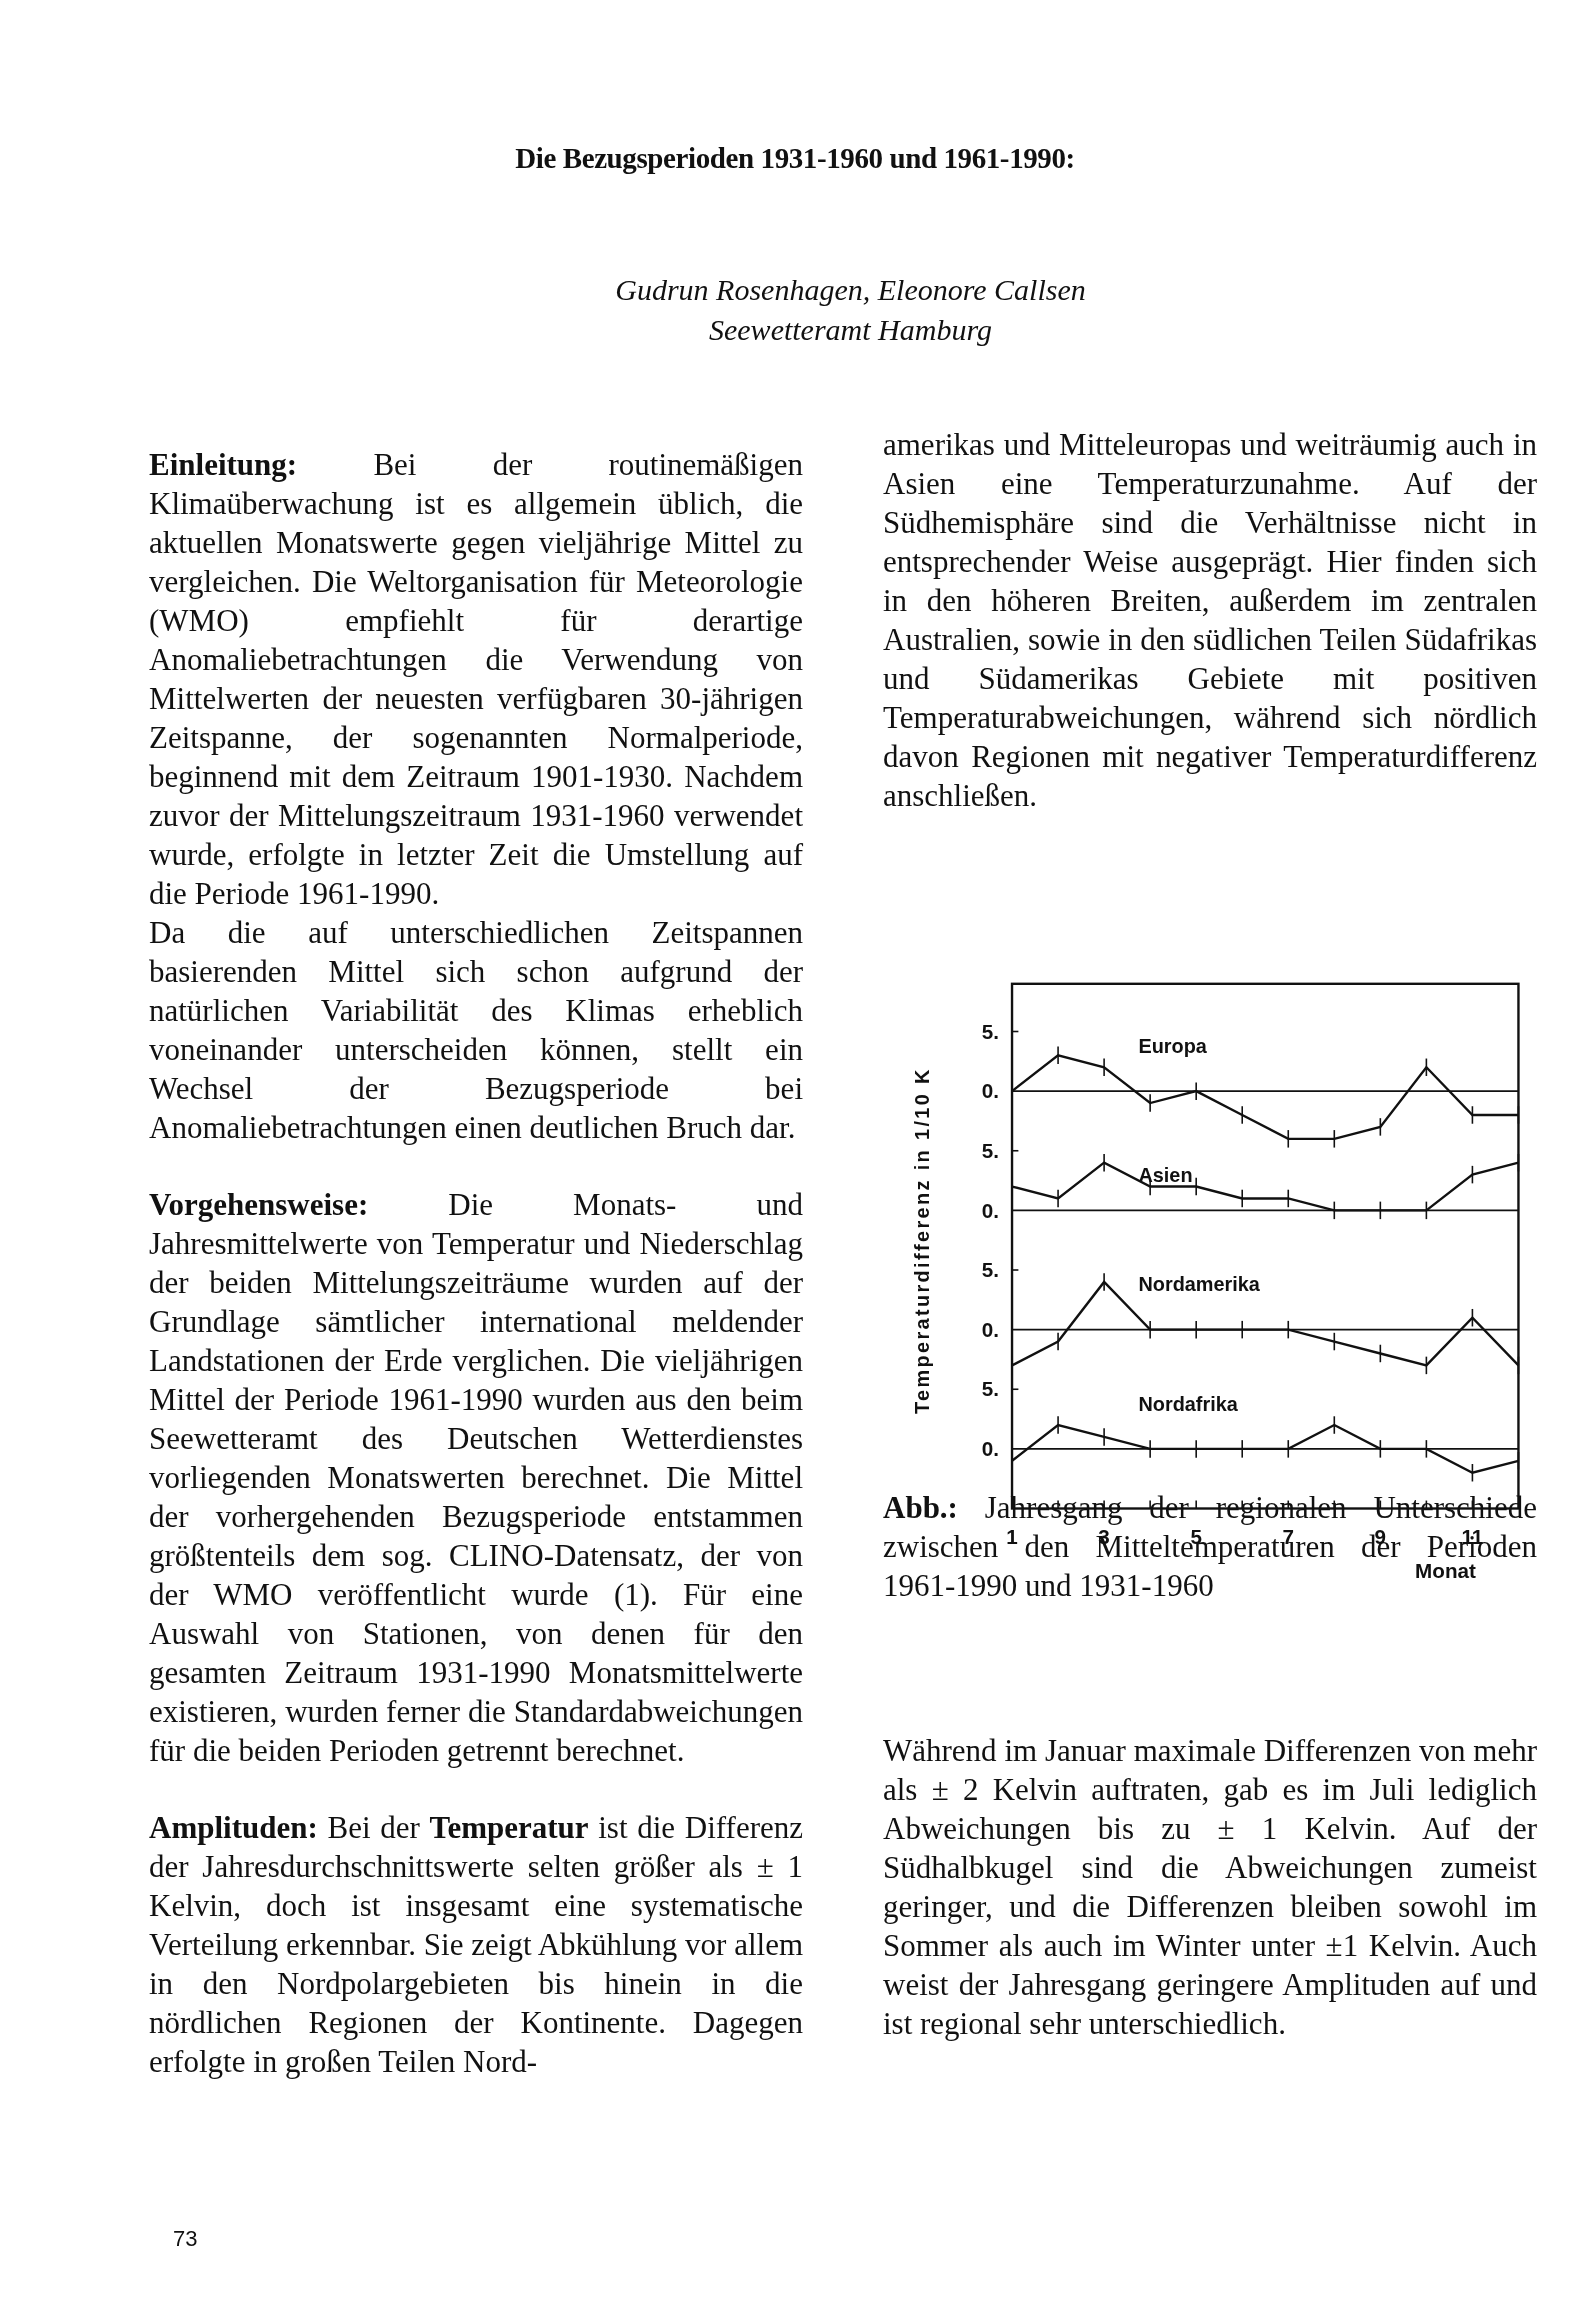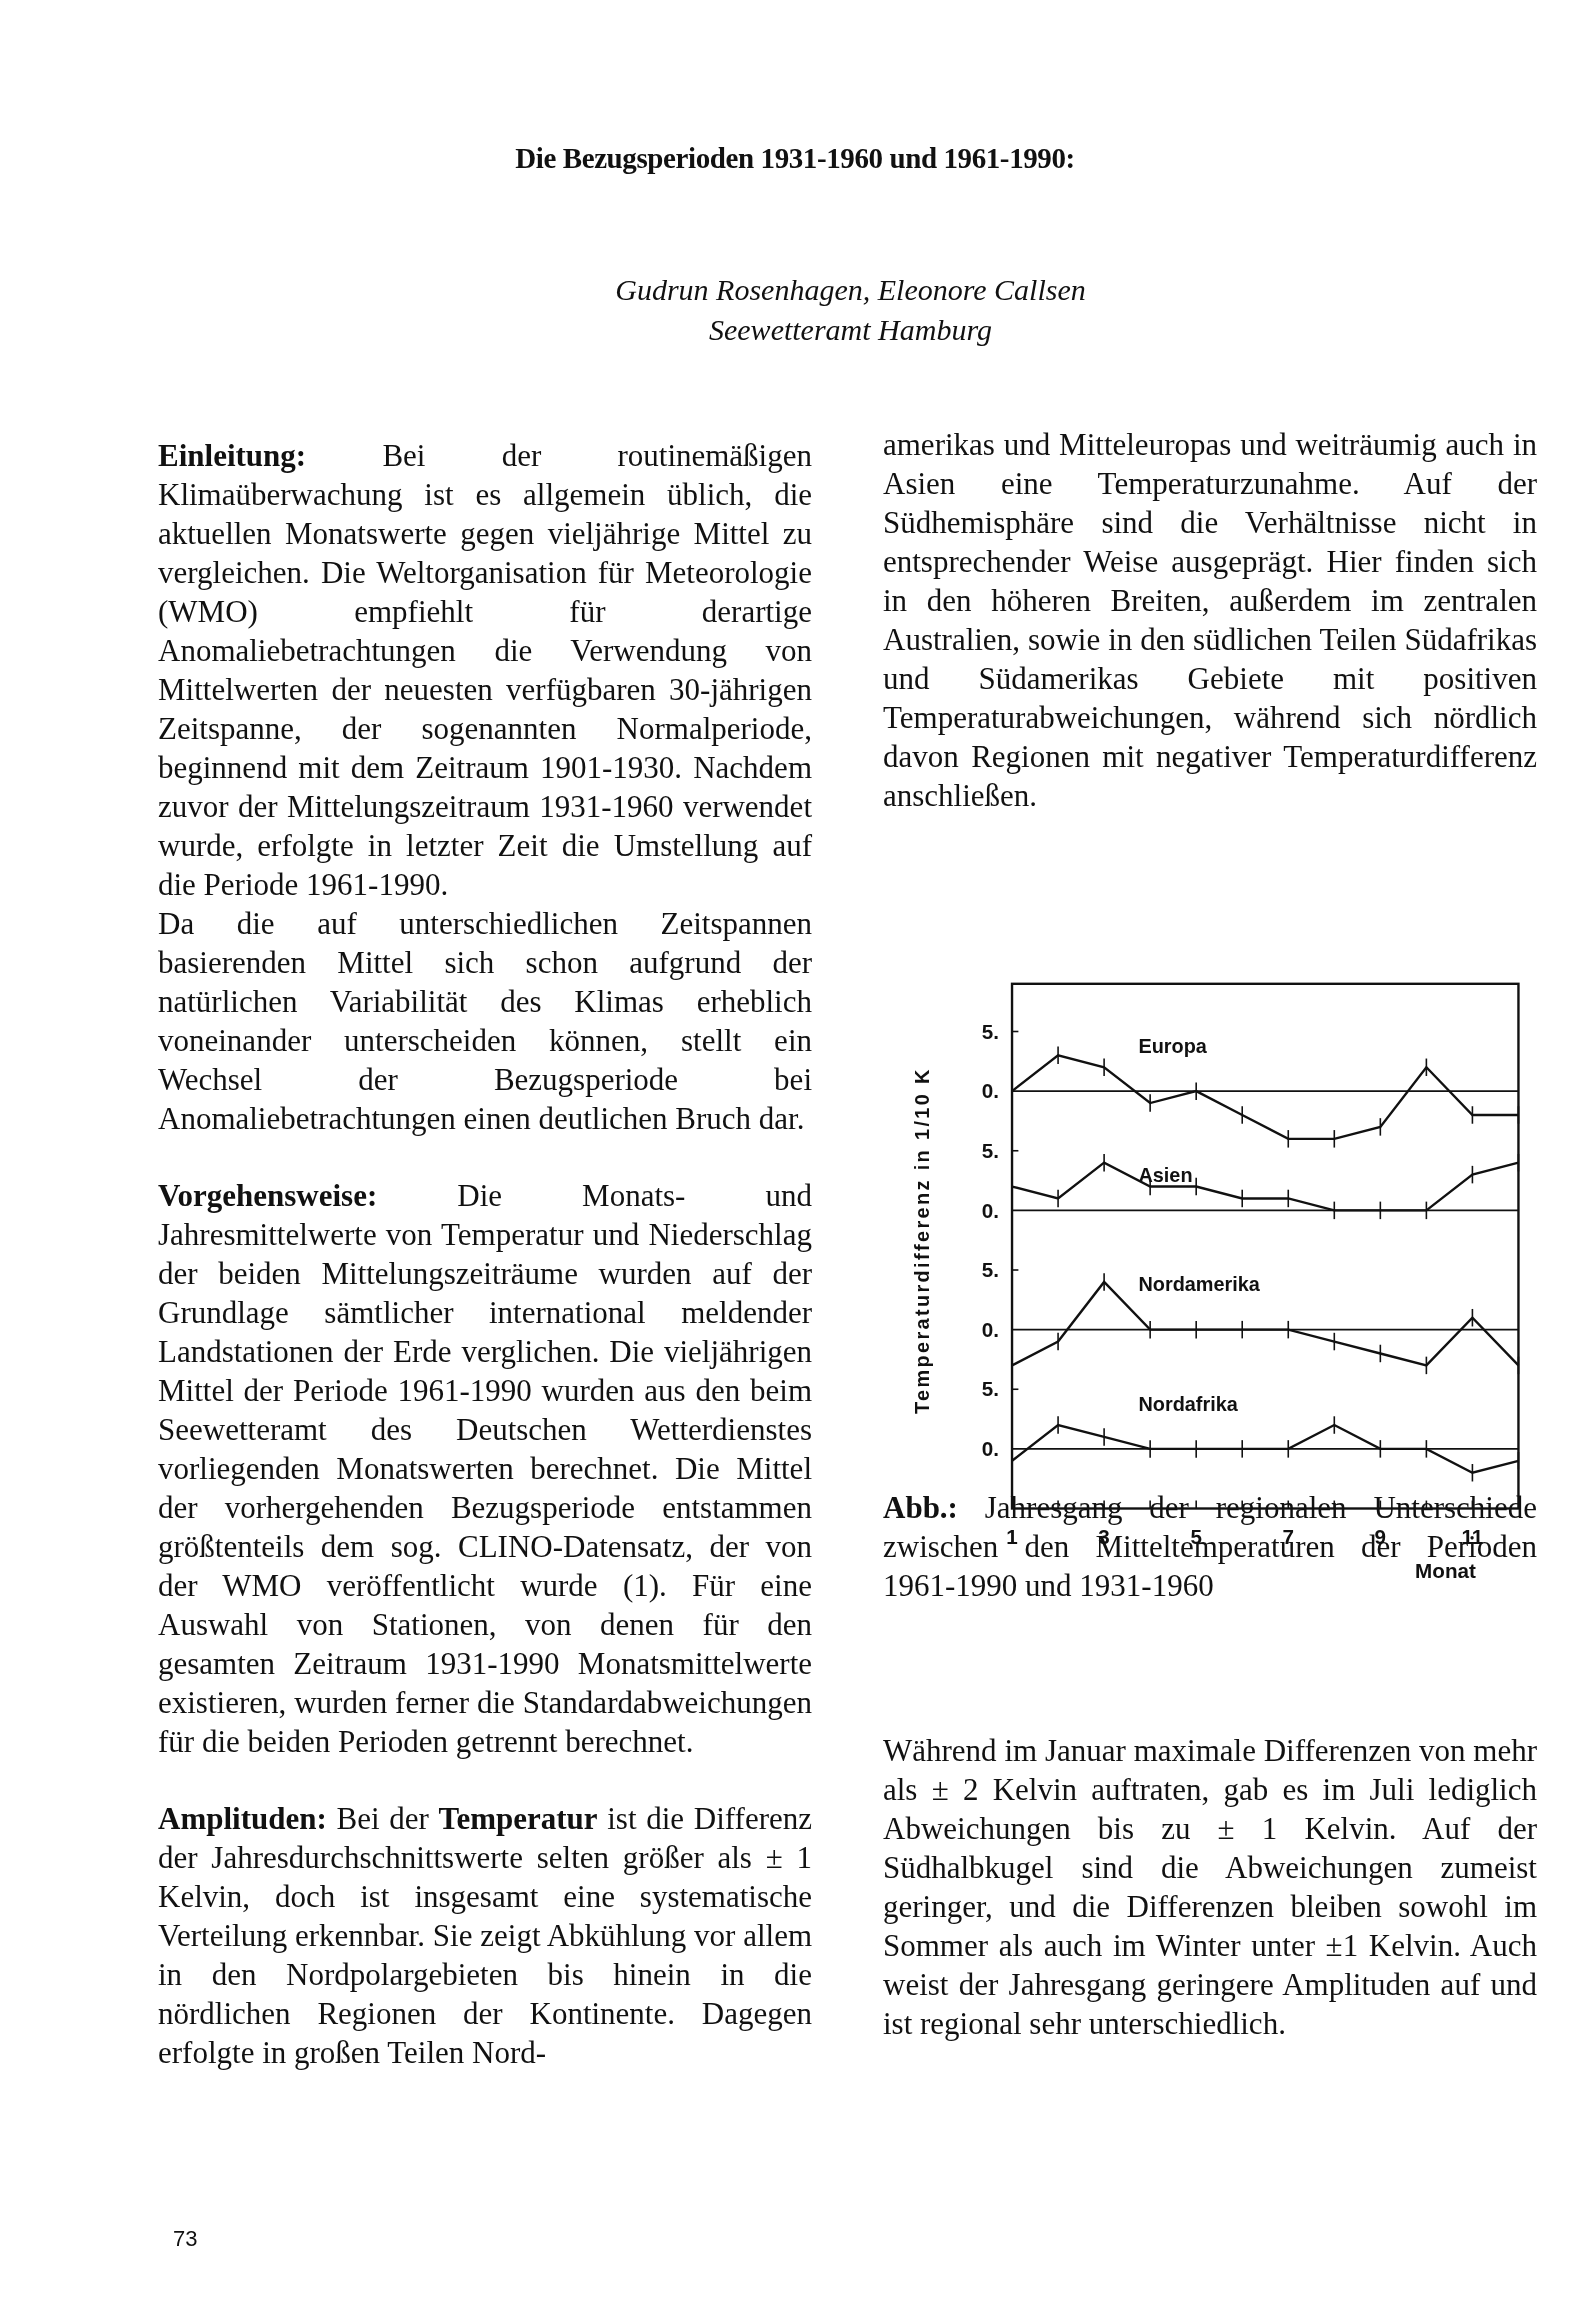--- a/index.html
+++ b/index.html
@@ -1,21 +1,21 @@
 <!DOCTYPE html>
 <html style="font-size:12.7px"><head>
 <meta charset="utf-8">
 <style>
   html, body { margin: 0; padding: 0; background: #ffffff; }
   body { width: 1590px; height: 2319px; position: relative; overflow: hidden; color: #111; font-family: "Liberation Serif", "DejaVu Serif", serif; }
   .title { position: absolute; left: 0; width: 1590px; top: 135px; text-align: center; font-weight: bold; font-size: 29px; line-height: 46px; letter-spacing: -0.4px; }
   .authors { position: absolute; left: 0; width: 1590px; top: 270px; text-align: center; font-style: italic; font-size: 30px; line-height: 40px; }
   .authors div { padding-left: 111px; }
   .col { position: absolute; font-size: 31px; line-height: 39px; text-align: justify; hyphens: manual; }
-  .col.left { left: 149px; top: 436px; width: 654px; margin-left: 9px; }
+  .col.left { left: 149px; top: 445px; width: 654px; }
   .col.right { left: 883px; top: 425px; width: 654px; }
   .col p { margin: 0; }
   .col p.gap { margin-top: 38px; }
   .col p b { font-weight: bold; }
   .caption { position: absolute; left: 883px; top: 1488px; width: 654px; font-size: 31px; line-height: 39px; text-align: justify; }
   .after { position: absolute; left: 883px; top: 1731px; width: 654px; font-size: 31px; line-height: 39px; text-align: justify; }
   .pagenum { position: absolute; left: 173px; top: 2226px; font-family: "Liberation Sans", sans-serif; font-size: 22px; }
   .chart { position: absolute; left: 0; top: 0; width: 1590px; height: 2319px; pointer-events: none; }
   .chart text { font-family: "Liberation Sans", sans-serif; font-weight: bold; fill: #111; }
 </style>

